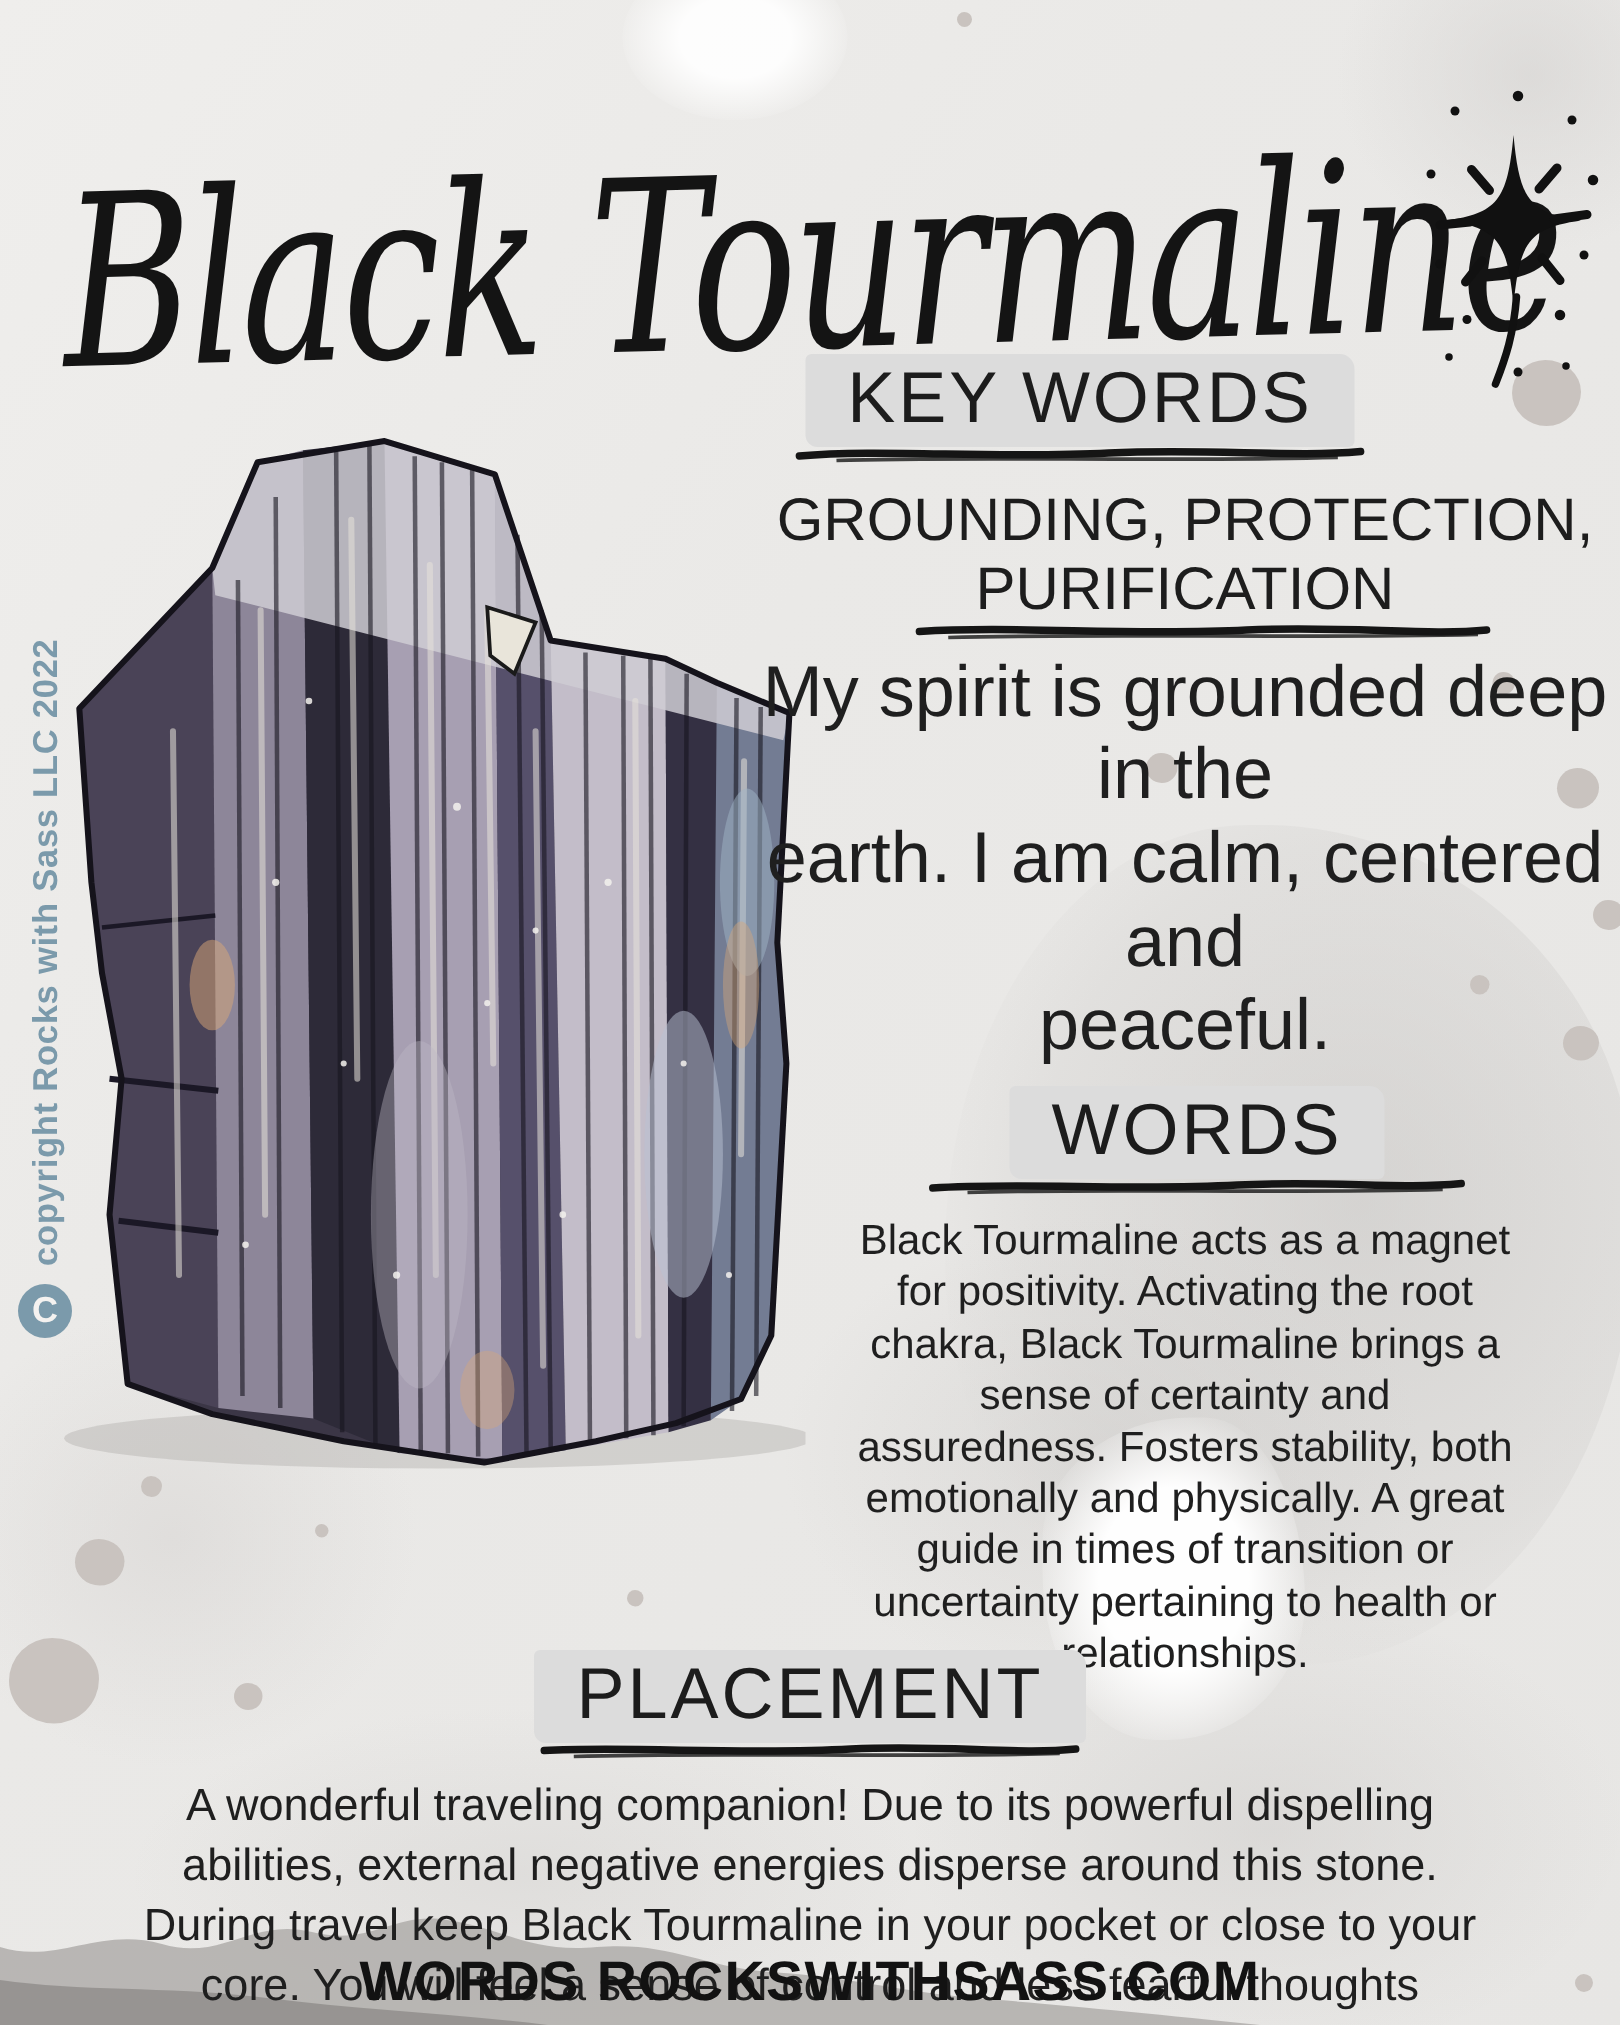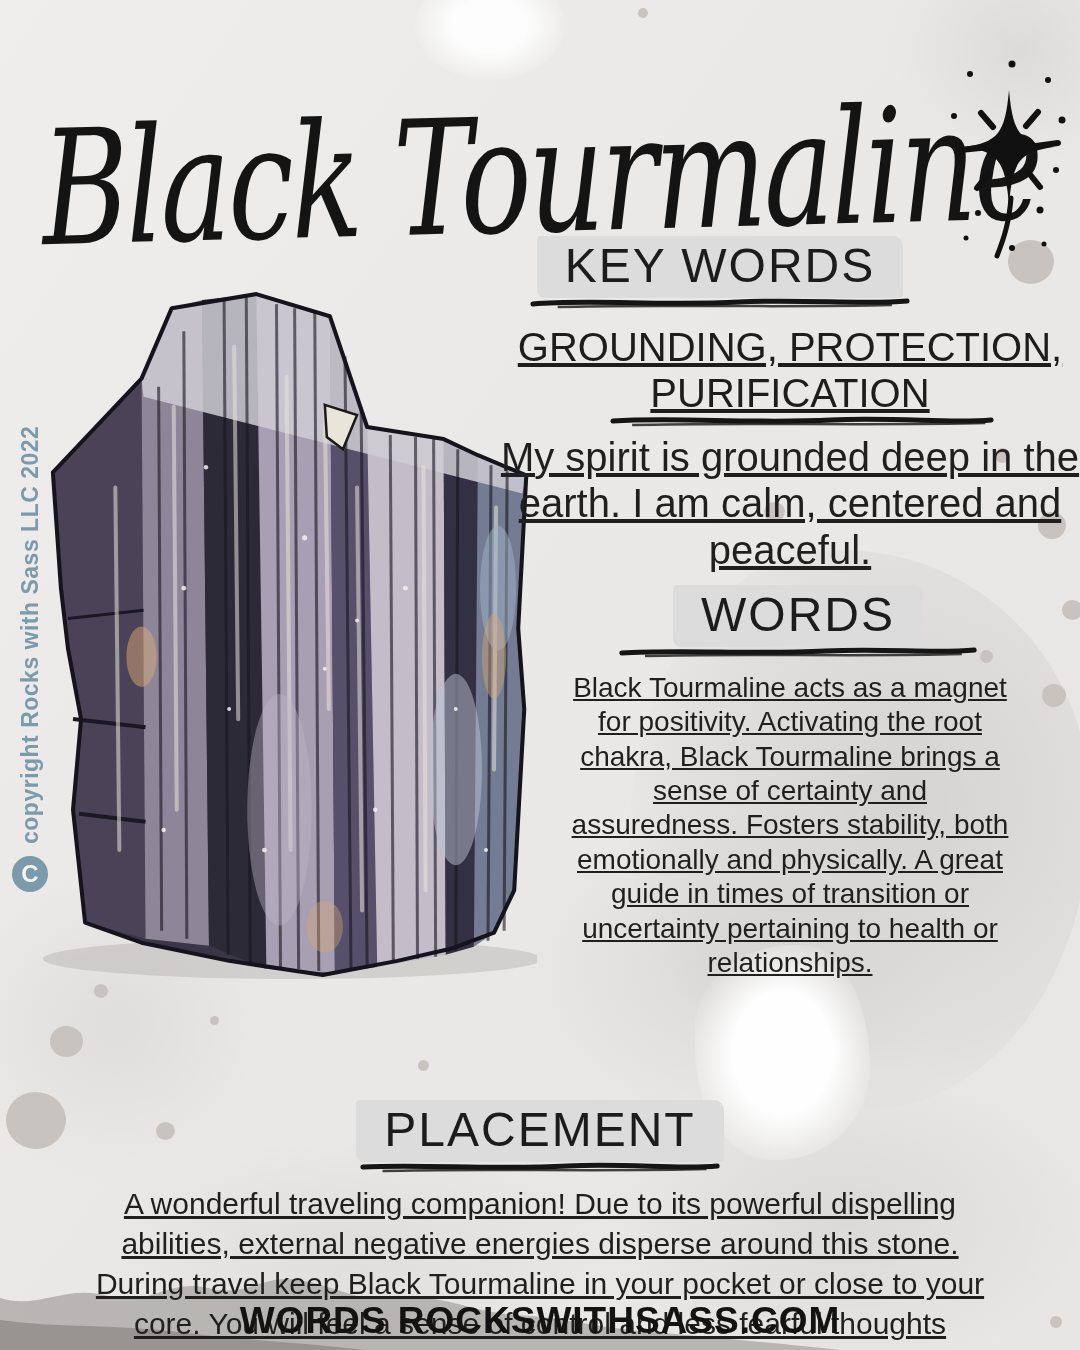--- a/index.html
+++ b/index.html
@@ -52,23 +52,23 @@
   
   .col{position:absolute;left:500px;top:236px;width:580px;text-align:center;}
   .head-wrap{line-height:0;}
   .head{display:inline-block;background:#dcdcdc;padding:3px 28px 5px;
         font-size:48px;line-height:1.12;letter-spacing:2px;color:#1c1c1c;
         border-radius:4px 10px 4px 8px;}
   .uline{display:block;margin:-2px auto 0;height:14px;}
   .hw-kw {transform:translateX(-70px);}
   .hw-aff{transform:translateX(12px);}
   .hw-en {transform:translateX(8px);}
-  .pre{white-space:pre-line;text-decoration:underline;}
+  .pre{white-space:pre-line;}
   .kw-text {margin:14px 0 0;font-size:40px;line-height:1.15;color:#1d1d1d;}
-  .aff-text{margin:6px 0 0;font-size:40px;line-height:1.16;}
+  .aff-text{margin:6px 0 0;font-size:48px;line-height:1.16;}
   .en-text {margin:12px 0 0;font-size:28px;line-height:1.23;}
   .sec-aff{margin-top:0px;}
   .sec-en{margin-top:12px;}
 
   
   .placement{position:absolute;left:10px;top:1100px;width:1060px;text-align:center;}
   .pl-text{margin:10px 0 0;font-size:30px;line-height:1.34;}
   .footer{position:absolute;left:0;top:1300px;width:1080px;text-align:center;
           font-size:37px;font-weight:700;letter-spacing:1px;color:#121212;}
 </style>

